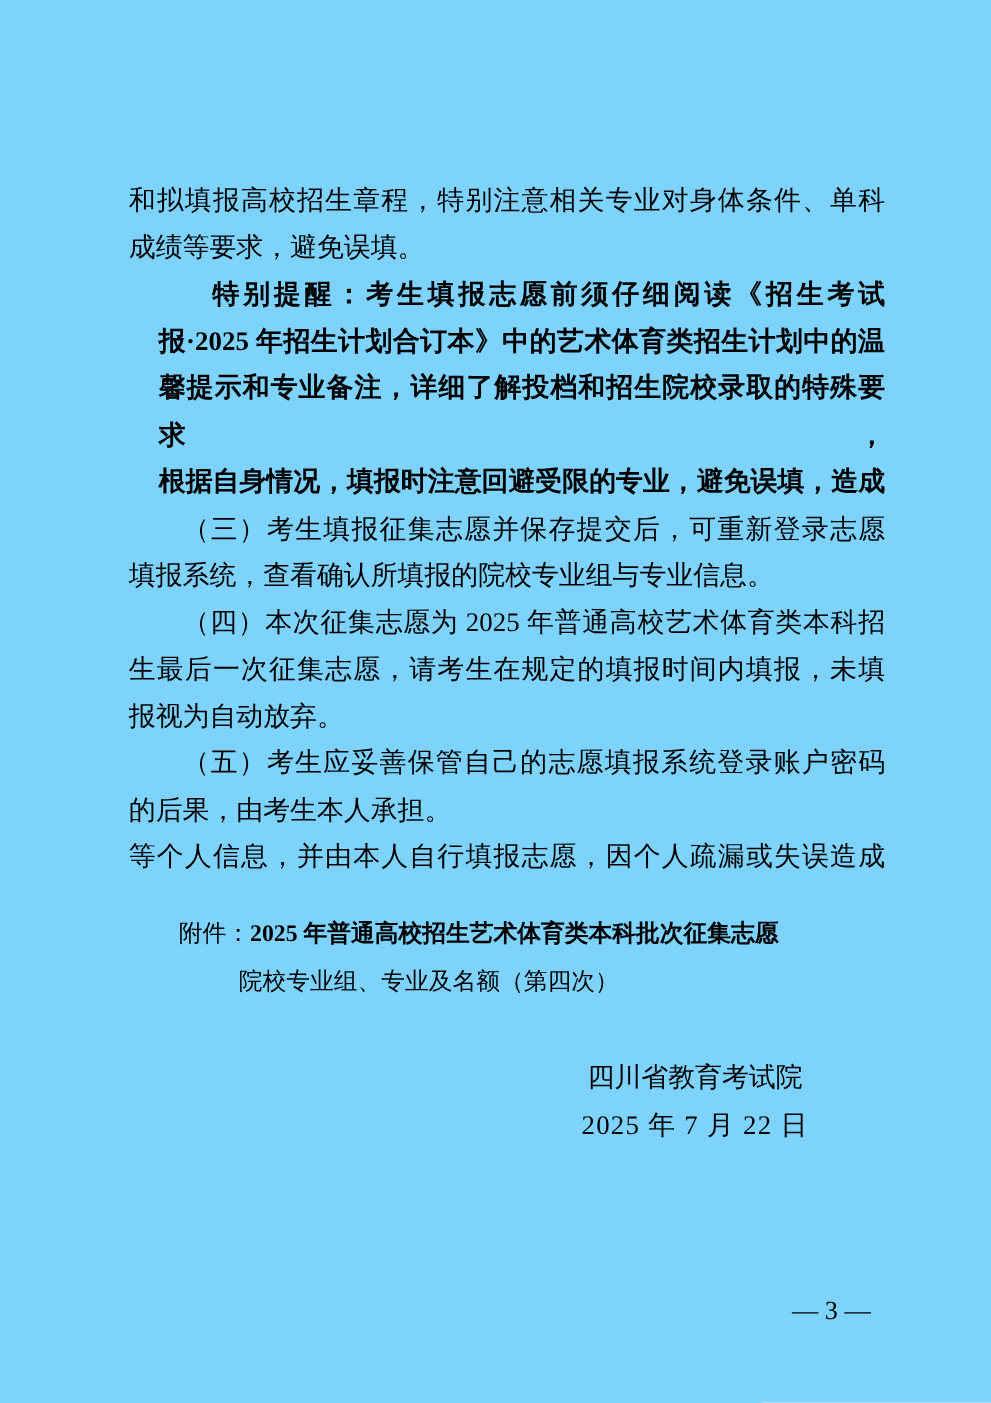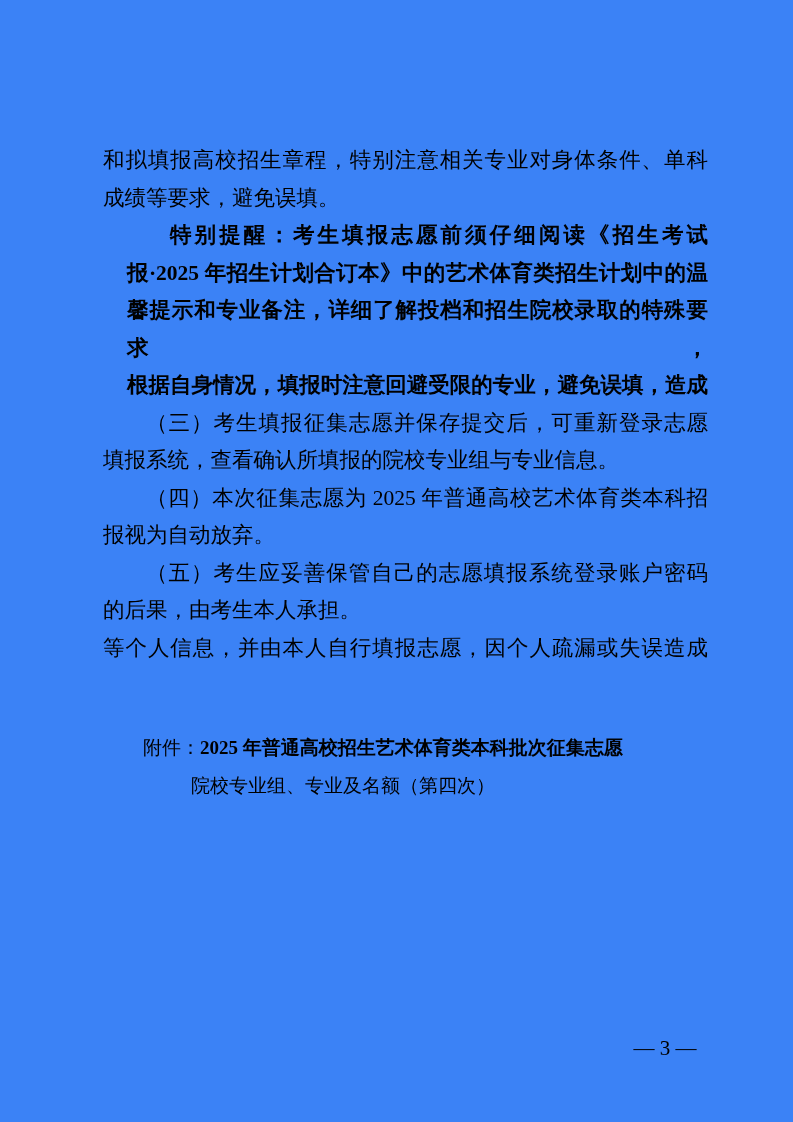--- a/index.html
+++ b/index.html
@@ -5,21 +5,21 @@
   html, body {
     margin: 0;
     padding: 0;
     background: #e8e8e8;
   }
   .page {
     position: relative;
     width: 793px;
     height: 1122px;
     margin: 0 auto;
-    background: #3b82f6;
+    background: #7dd3fc;
     overflow: hidden;
     font-family: "Liberation Serif", "DejaVu Serif", serif;
     color: #000000;
   }
   .body-text {
     position: absolute;
     left: 103px;
     top: 142px;
     width: 605px;
     font-size: 21.5px;
@@ -80,30 +80,35 @@
         <div class="line fill">报·2025 年招生计划合订本》中的艺术体育类招生计划中的温</div>
         <div class="line fill">馨提示和专业备注，详细了解投档和招生院校录取的特殊要求，</div>
         <div class="line fill">根据自身情况，填报时注意回避受限的专业，避免误填，造成</div>
       </div>
       <div class="para">
         <div class="line fill indent">（三）考生填报征集志愿并保存提交后，可重新登录志愿</div>
         <div class="line">填报系统，查看确认所填报的院校专业组与专业信息。</div>
       </div>
       <div class="para">
         <div class="line fill indent">（四）本次征集志愿为 2025 年普通高校艺术体育类本科招</div>
+        <div class="line fill">生最后一次征集志愿，请考生在规定的填报时间内填报，未填</div>
         <div class="line">报视为自动放弃。</div>
       </div>
       <div class="para">
         <div class="line fill indent">（五）考生应妥善保管自己的志愿填报系统登录账户密码</div>
         <div class="line">的后果，由考生本人承担。</div>
         <div class="line fill">等个人信息，并由本人自行填报志愿，因个人疏漏或失误造成</div>
       </div>
     </main>
 
   <div class="attachment">
     <div class="att-line1"><span class="att-label">附件：</span><span class="att-title-bold">2025 年普通高校招生艺术体育类本科批次征集志愿</span></div>
     <div class="att-line2">院校专业组、专业及名额（第四次）</div>
   </div>
 
+  <div class="signature">
+    <div class="sig-org">四川省教育考试院</div>
+    <div class="sig-date">2025 年 7 月 22 日</div>
+  </div>
 
   <div class="footer-pagenum">— 3 —</div>
 
 </div>
 
 </body></html>

